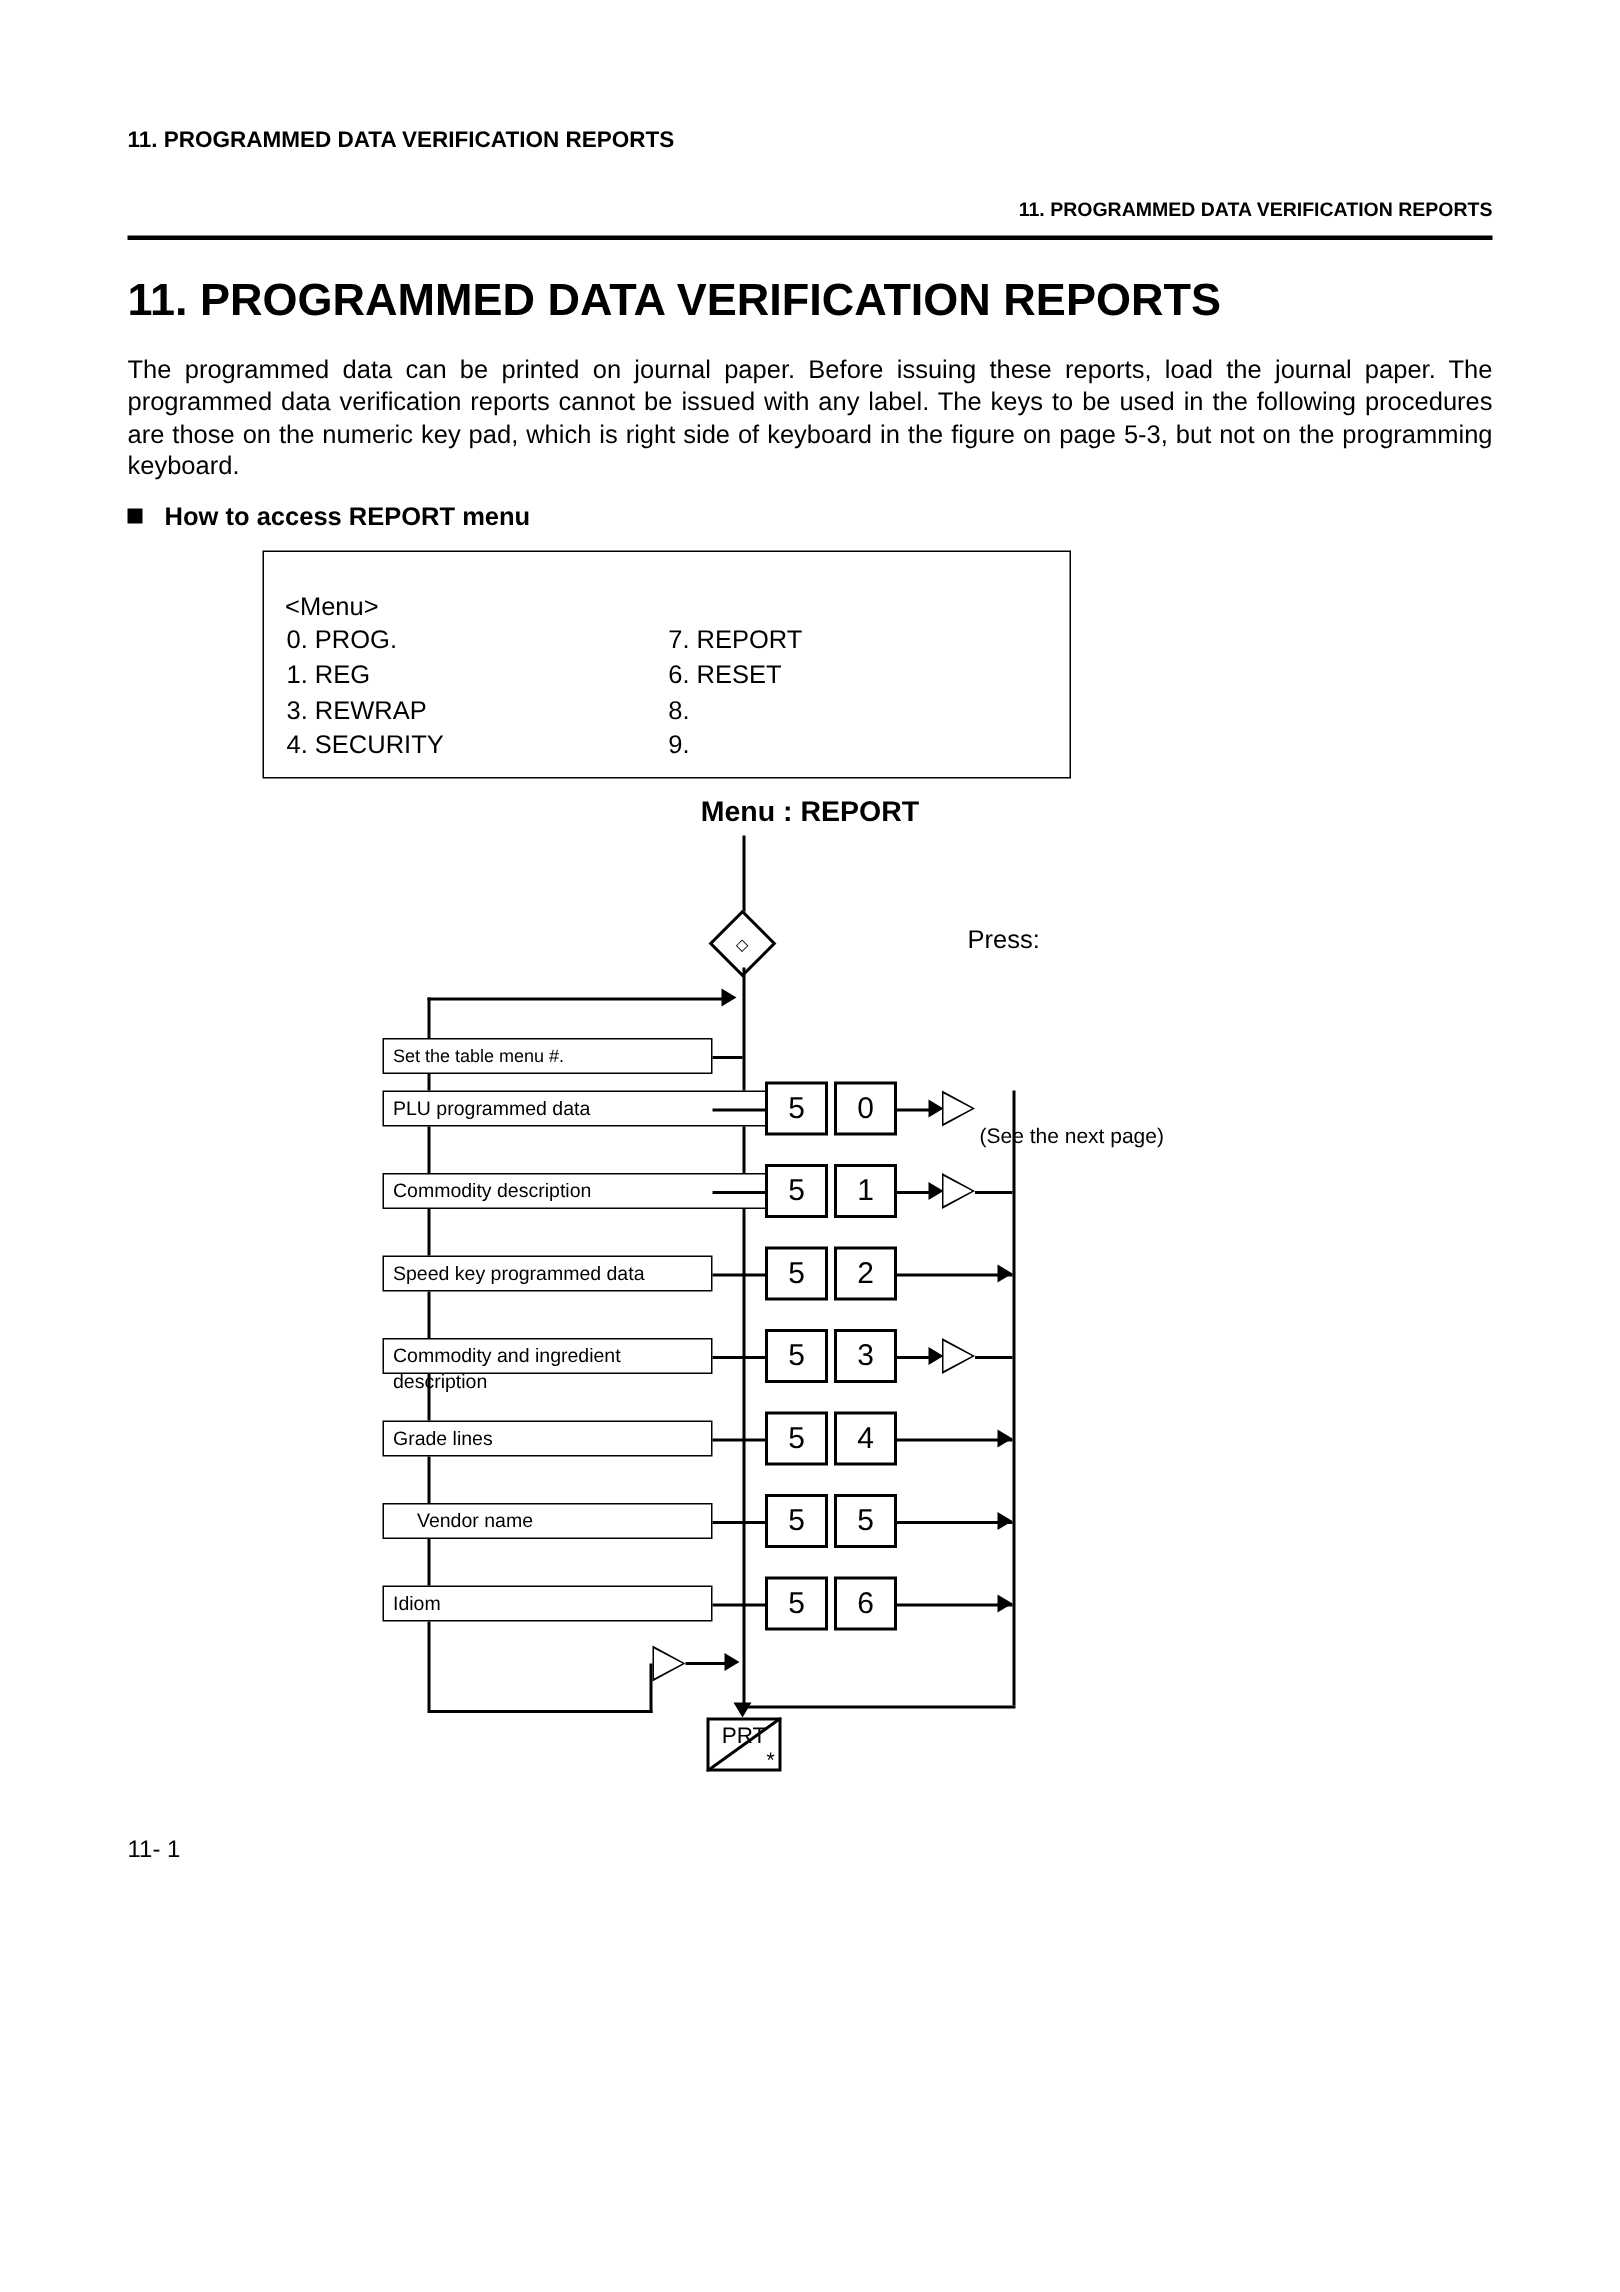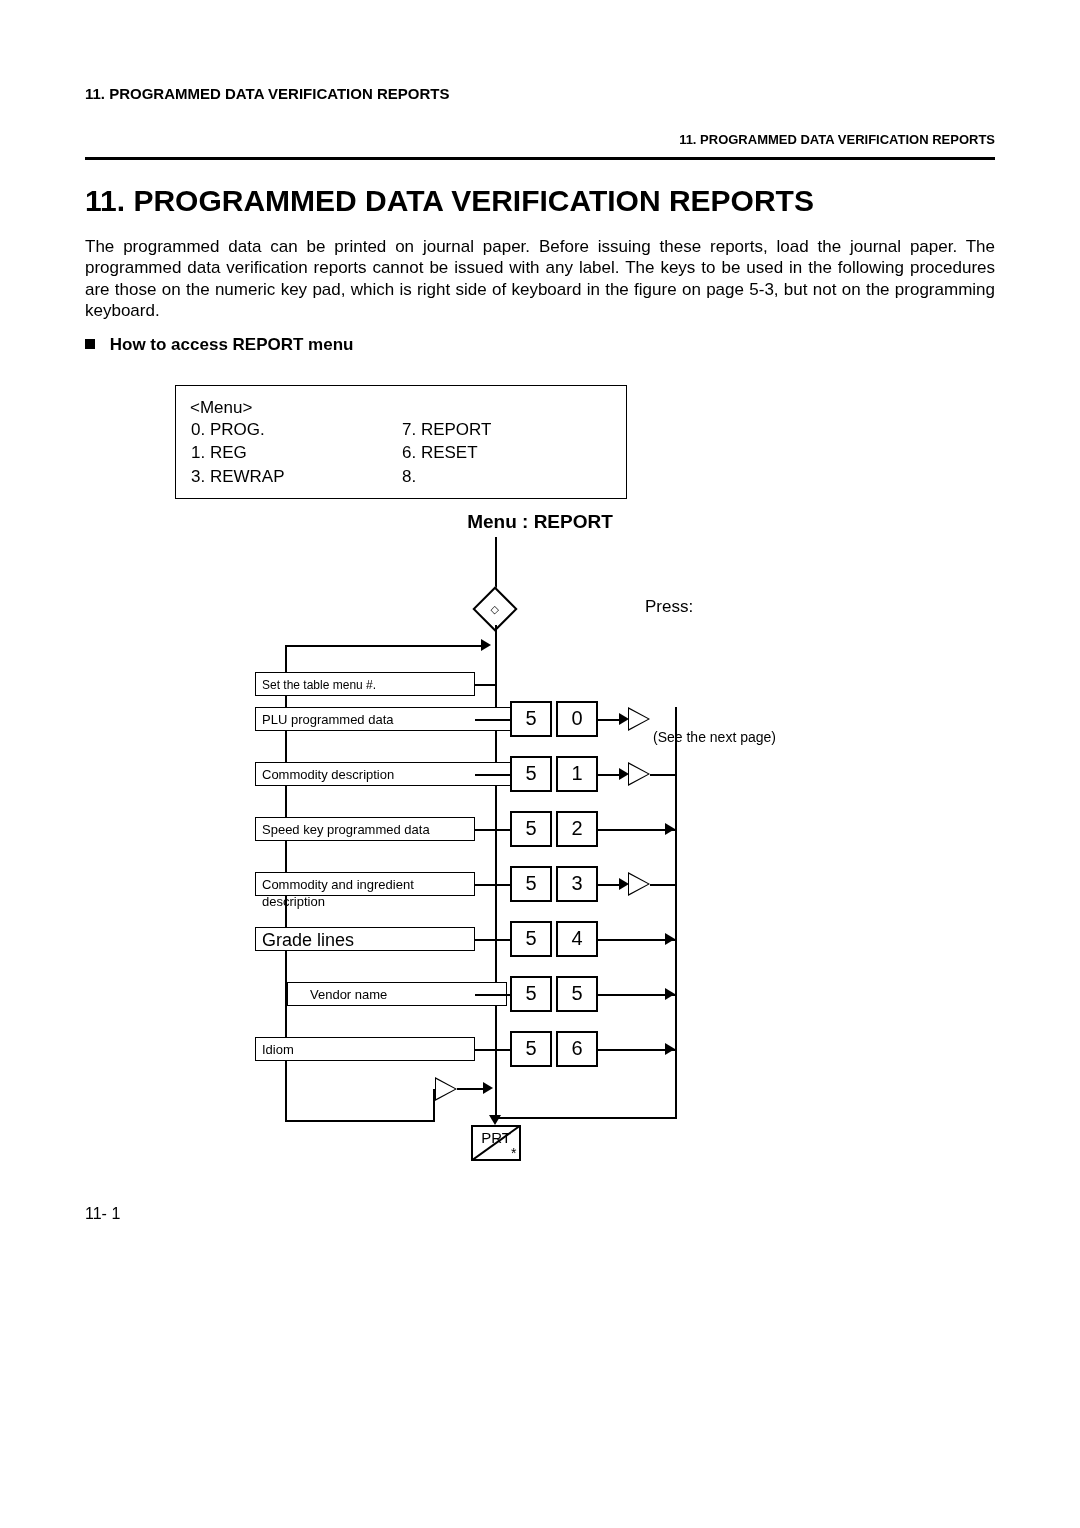--- a/index.html
+++ b/index.html
@@ -56,23 +56,23 @@
   .keybox {
     display: inline-block;
     border: 1.5px solid #000;
     padding: 1px 6px;
     font-size: 15px;
     line-height: 1.1;
     vertical-align: 1px;
   }
   .menubox {
     border: 1.5px solid #000;
-    width: 452px;
-    margin: 30px 0 10px 90px;
-    padding: 12px 14px 10px 14px;
+    width: 539px;
+    margin: 12px 0 10px 90px;
+    padding: 27px 14px 10px 14px;
     box-sizing: border-box;
   }
   .menubox table {
     width: 100%;
     border-collapse: collapse;
     font-size: 17px;
     line-height: 1.25;
   }
   .menubox td.left  { width: 50%; }
   .menubox td.right { width: 50%; }
@@ -207,20 +207,24 @@
             <td class="right">7.  REPORT</td>
           </tr>
       <tr>
             <td class="left">1.  REG</td>
             <td class="right">6.  RESET</td>
           </tr>
       <tr>
             <td class="left">3.  REWRAP</td>
             <td class="right">8.</td>
           </tr>
+      <tr>
+            <td class="left">4.  SECURITY</td>
+            <td class="right">9.</td>
+          </tr>
     </tbody>
       </table>
   </div>
 
   <div class="flow-title">Menu :   REPORT</div>
 
   <div class="flow">
 
     <div class="vline" style="left:320px; top:0px; height:56px;"></div>
     <div class="diamond-wrap" style="left:304px; top:56px;">
@@ -300,33 +304,33 @@
         <span>3</span>
       </div>
     <div class="hline" style="left:423px; top:347px; width:27px;"></div>
     <div class="arrow-head" style="left:444px; top:341px;"></div>
     <div class="triangle-key" style="left:453px; top:335px;">
         <span class="tri-label">u</span>
       </div>
     <div class="hline" style="left:475px; top:347px; width:25px;"></div>
 
     <div class="box" style="left:80px; top:390px; width:220px; height:24px; border-width:1.5px; padding:2px 6px;">
-      <span style="font-size:18px;">Grade lines</span>
+      <span style="font-size:13px;">Grade lines</span>
     </div>
     <div class="hline" style="left:300px; top:402px; width:35px;"></div>
     <div class="number-box" style="left:335px; top:384px;">
         <span>5</span>
       </div>
     <div class="number-box" style="left:381px; top:384px;">
         <span>4</span>
       </div>
     <div class="hline" style="left:423px; top:402px; width:77px;"></div>
     <div class="arrow-head" style="left:490px; top:396px;"></div>
 
-    <div class="box" style="left:80px; top:445px; width:220px; height:24px; border-width:1.5px; padding:2px 22px;margin-left:32px;">
+    <div class="box" style="left:80px; top:445px; width:220px; height:24px; border-width:1.5px; padding:2px 22px;">
       <span style="font-size:13px;">Vendor name</span>
     </div>
     <div class="hline" style="left:300px; top:457px; width:35px;"></div>
     <div class="number-box" style="left:335px; top:439px;">
         <span>5</span>
       </div>
     <div class="number-box" style="left:381px; top:439px;">
         <span>5</span>
       </div>
     <div class="hline" style="left:423px; top:457px; width:77px;"></div>

